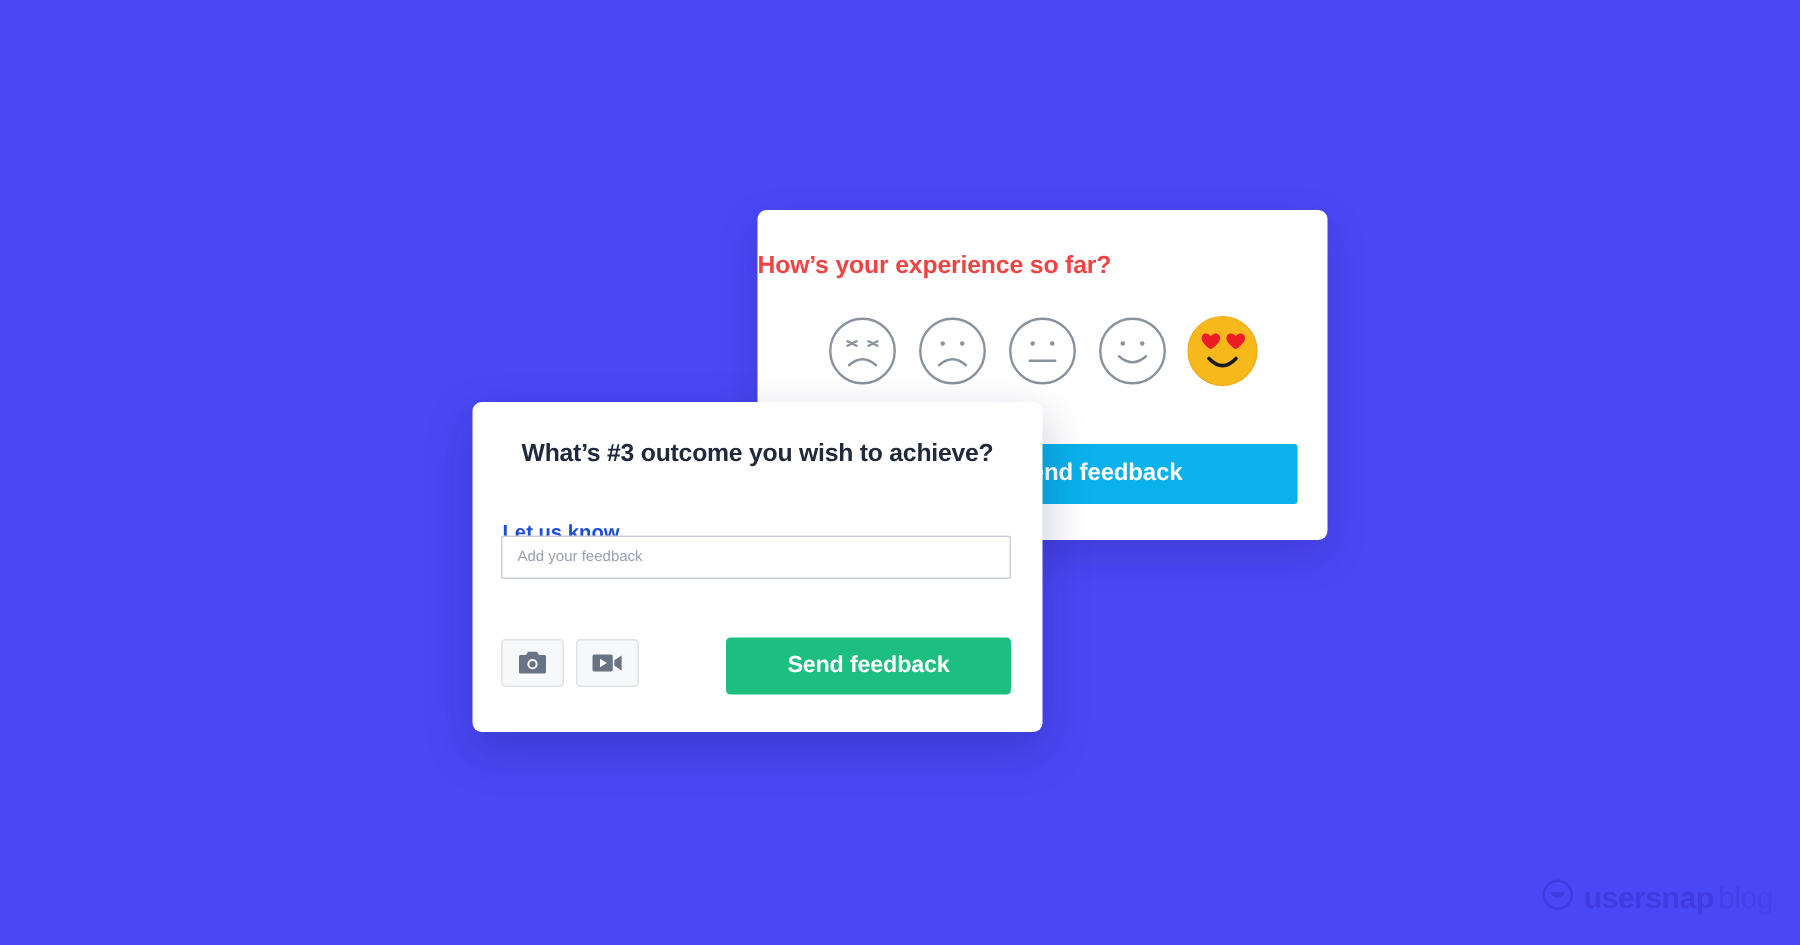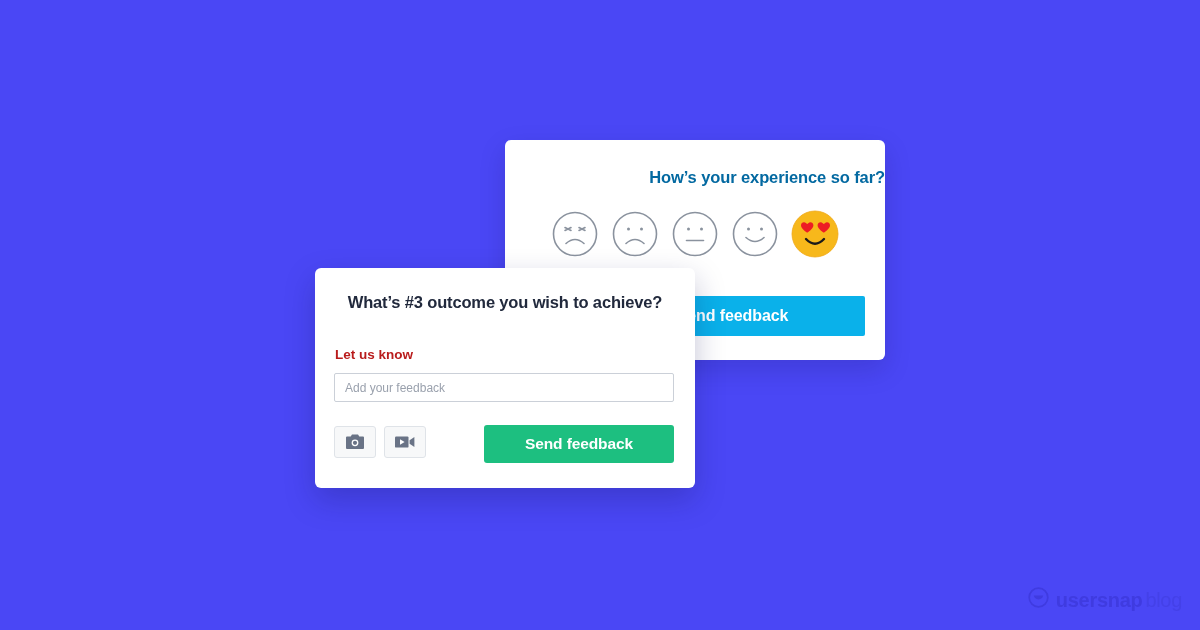--- a/index.html
+++ b/index.html
@@ -31,24 +31,24 @@
     background: #ffffff;
     border-radius: 6px;
     box-shadow: 0 10px 26px rgba(20, 18, 90, 0.18);
     z-index: 1;
   }
   .card-back-title {
     position: absolute;
     top: 28px;
     left: 0;
     right: 0;
-    text-align: right;
+    text-align: left;
     font-size: 16.5px;
     font-weight: bold;
-    color: #0369a1;
+    color: #ef4444;
     letter-spacing: -0.1px;
   }
 
   .emoji-row {
     position: absolute;
     top: 70px;
     left: 0;
     right: 0;
     display: flex;
     justify-content: center;
@@ -111,34 +111,34 @@
     font-weight: bold;
     color: #21293c;
     letter-spacing: -0.15px;
   }
   .field-label {
     position: absolute;
     left: 20px;
     top: 79px;
     font-size: 13.5px;
     font-weight: bold;
-    color: #b91c1c;
+    color: #1d4ed8;
   }
   .feedback-input {
     position: absolute;
     left: 19px;
-    top: 105px;
+    top: 89px;
     width: 340px;
     height: 29px;
     box-sizing: border-box;
     border: 1px solid #cbd0d8;
     border-radius: 2px;
     padding: 0 10px;
     font-family: "Liberation Sans", sans-serif;
-    font-size: 12px;
+    font-size: 10px;
     color: #21293c;
     background: #ffffff;
     outline: none;
   }
   .feedback-input::placeholder { color: #9aa1ad; }
 
   .attach-row {
     position: absolute;
     left: 19px;
     top: 158px;

